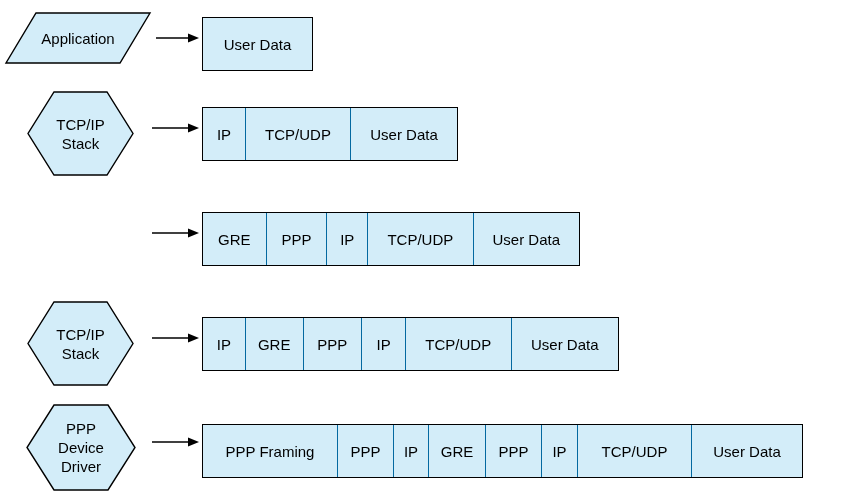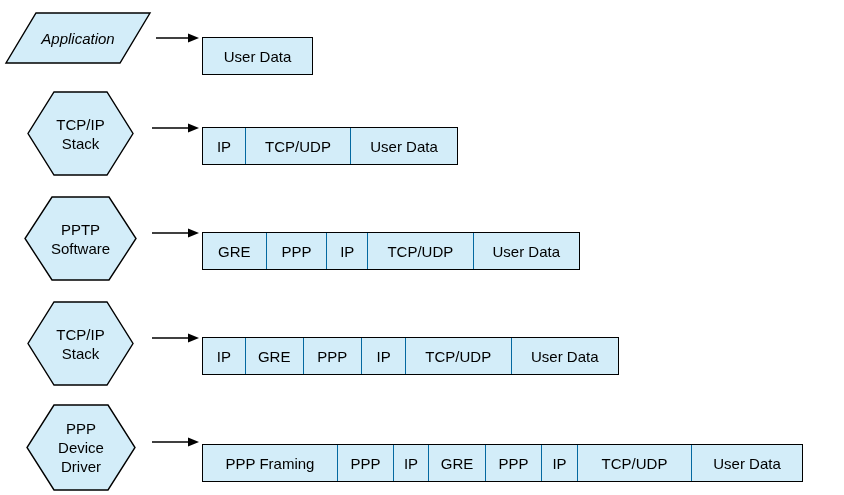--- a/index.html
+++ b/index.html
@@ -58,22 +58,21 @@
     overflow: visible;
   }
 
   
   .packet-strip {
     position: absolute;
     display: flex;
     box-sizing: border-box;
     border: 1px solid #000000;
     background: #D3EDF9;
-    height: 38px;
-    margin-top: 20px;
+    height: 54px;
   }
   .packet-cell {
     box-sizing: border-box;
     display: flex;
     align-items: center;
     justify-content: center;
     font-size: 15px;
     color: #000000;
     background: #D3EDF9;
     border-right: 1px solid #0369a1;
@@ -82,21 +81,21 @@
   }
   .packet-cell:last-child {
     border-right: none;
   }
 </style>
 </head>
 <body>
 
 <div id="diagram">
 
-  <div class="layer-shape" style="left:5px; top:12px; width:146px; height:52px;font-style:italic;">
+  <div class="layer-shape" style="left:5px; top:12px; width:146px; height:52px;">
     <svg viewBox="0 0 146 52" preserveAspectRatio="none">
       <polygon points="31,1 145,1 115,51 1,51" fill="#D3EDF9" stroke="#000000" stroke-width="1.4"></polygon>
     </svg>
     <span class="layer-label">Application</span>
   </div>
 
   <div class="arrow" style="left:156px; top:32px; width:44px;">
     <svg width="44" height="12" viewBox="0 0 44 12">
       <line x1="0" y1="6" x2="34" y2="6" stroke="#000000" stroke-width="1.3"></line>
       <polygon points="32,1.5 43,6 32,10.5" fill="#000000"></polygon>
@@ -121,27 +120,20 @@
       <polygon points="36,1.5 47,6 36,10.5" fill="#000000"></polygon>
     </svg>
   </div>
 
   <div class="packet-strip" style="left:202px; top:107px; width:256px;">
     <div class="packet-cell" style="width:43px;">IP</div>
     <div class="packet-cell" style="width:105px;">TCP/UDP</div>
     <div class="packet-cell" style="width:106px;">User Data</div>
   </div>
 
-  <div class="layer-shape" style="left:24px; top:196px; width:113px; height:85px;">
-    <svg viewBox="0 0 113 85" preserveAspectRatio="none">
-      <polygon points="28,1 85,1 112,42.5 85,84 28,84 1,42.5" fill="#D3EDF9" stroke="#000000" stroke-width="1.4"></polygon>
-    </svg>
-    <span class="layer-label">PPTP
-Software</span>
-  </div>
 
   <div class="arrow" style="left:152px; top:227px; width:48px;">
     <svg width="48" height="12" viewBox="0 0 48 12">
       <line x1="0" y1="6" x2="38" y2="6" stroke="#000000" stroke-width="1.3"></line>
       <polygon points="36,1.5 47,6 36,10.5" fill="#000000"></polygon>
     </svg>
   </div>
 
   <div class="packet-strip" style="left:202px; top:212px; width:378px;">
     <div class="packet-cell" style="width:64px;">GRE</div>

